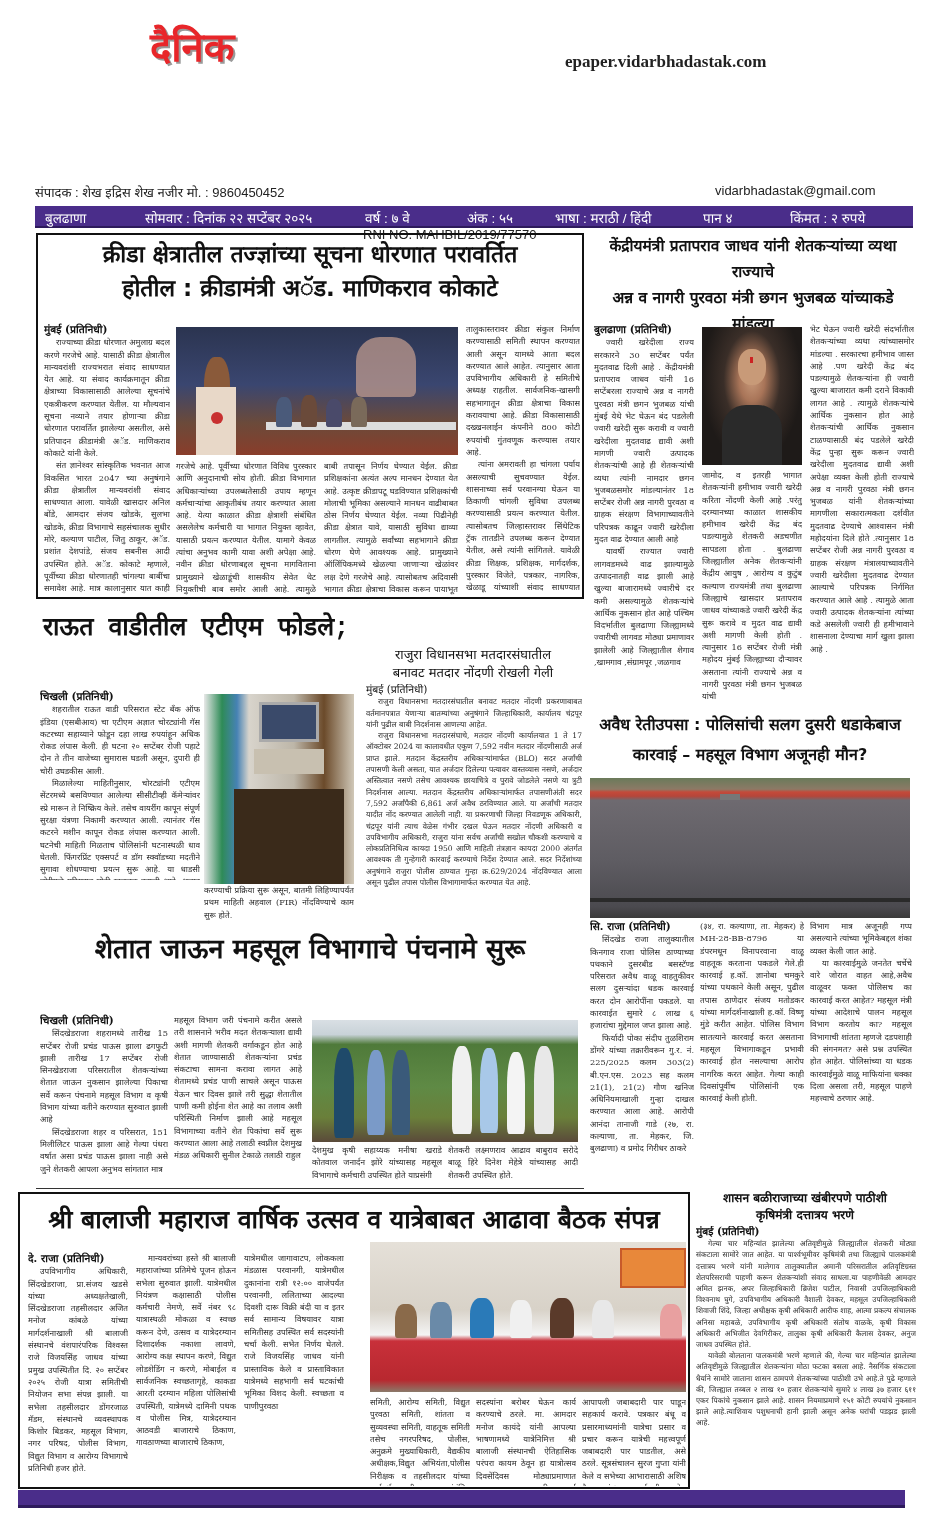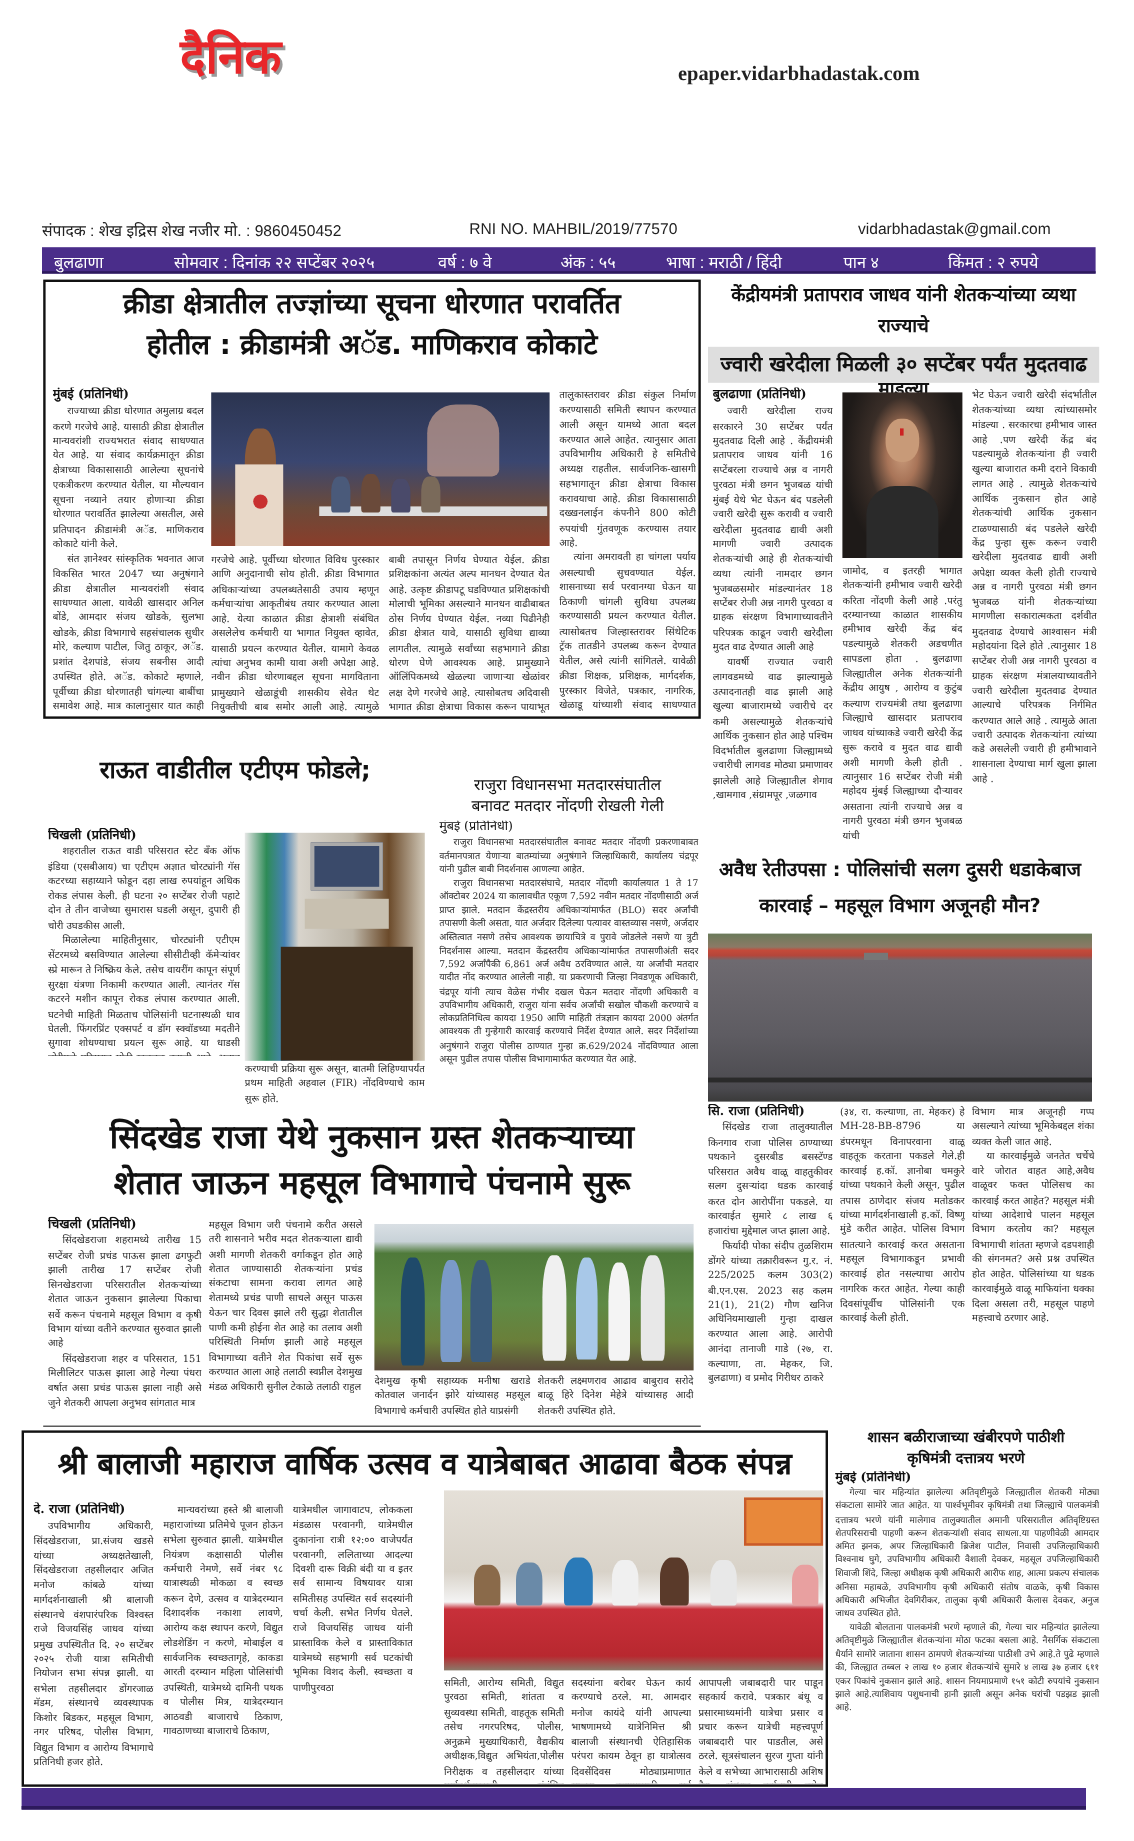--- a/index.html
+++ b/index.html
@@ -42,21 +42,21 @@
 </head>
 <body>
 
 <div class="masthead">
   <div class="mh-small">दैनिक</div>
   <div class="mh-url">epaper.vidarbhadastak.com</div>
 </div>
 
 <div class="info-row">
   <span style="left:0;">संपादक : शेख इद्रिस शेख नजीर मो. : 9860450452</span>
-  <span style="left:356px;">RNI NO. MAHBIL/2019/77570</span>
+  <span style="left:328px;margin-top:44px;">RNI NO. MAHBIL/2019/77570</span>
   <span style="left:680px;">vidarbhadastak@gmail.com</span>
 </div>
 
 <div class="purple-bar">
   <span style="left:10px;">बुलढाणा</span>
   <span style="left:110px;">सोमवार : दिनांक २२ सप्टेंबर २०२५</span>
   <span style="left:330px;">वर्ष : ७ वे</span>
   <span style="left:432px;">अंक : ५५</span>
   <span style="left:520px;">भाषा : मराठी / हिंदी</span>
   <span style="left:668px;">पान ४</span>
@@ -94,41 +94,40 @@
     <p style="text-indent:0">तालुकास्तरावर क्रीडा संकुल निर्माण करण्यासाठी समिती स्थापन करण्यात आली असून यामध्ये आता बदल करण्यात आले आहेत. त्यानुसार आता उपविभागीय अधिकारी हे समितीचे अध्यक्ष राहतील. सार्वजनिक-खासगी सहभागातून क्रीडा क्षेत्राचा विकास करावयाचा आहे. क्रीडा विकासासाठी दख्खनलाईन कंपनीने 800 कोटी रुपयांची गुंतवणूक करण्यास तयार आहे.</p>
     <p>त्यांना अमरावती हा चांगला पर्याय असल्याची सुचवण्यात येईल. शासनाच्या सर्व परवानग्या घेऊन या ठिकाणी चांगली सुविधा उपलब्ध करण्यासाठी प्रयत्न करण्यात येतील. त्यासोबतच जिल्हास्तरावर सिंथेटिक ट्रॅक तातडीने उपलब्ध करून देण्यात येतील, असे त्यांनी सांगितले. यावेळी क्रीडा शिक्षक, प्रशिक्षक, मार्गदर्शक, पुरस्कार विजेते, पत्रकार, नागरिक, खेळाडू यांच्याशी संवाद साधण्यात आला. उपस्थितांनी क्रीडा क्षेत्रात नव्याने समावेश करावयाच्या बाबी क्रीडामंत्री यांच्यासमोर मांडल्या.</p>
   </div>
 </div>
 
 <div style="position:absolute; left:590px; top:233px; width:326px; height:470px;">
   <div class="hl" style="left:0; top:0; width:326px; font-size:15.5px; line-height:26px;">
     <div>केंद्रीयमंत्री प्रतापराव जाधव यांनी शेतकऱ्यांच्या व्यथा राज्याचे</div>
     <div>अन्न व नागरी पुरवठा मंत्री छगन भुजबळ यांच्याकडे मांडल्या</div>
   </div>
-  <div class="hl" style="left:0; top:56px; width:326px; height:30px; background:#dedede; font-size:17px; line-height:30px;">ज्वारी खरेदीला मिळली ३० सप्टेंबर पर्यंत मुदतवाढ</div>
   <div class="col" style="left:4px; top:90px; width:100px; height:378px;">
     <div class="dateline">बुलढाणा (प्रतिनिधी)</div>
     <p>ज्वारी खरेदीला राज्य सरकारने 30 सप्टेंबर पर्यंत मुदतवाढ दिली आहे . केंद्रीयमंत्री प्रतापराव जाधव यांनी 16 सप्टेंबरला राज्याचे अन्न व नागरी पुरवठा मंत्री छगन भुजबळ यांची मुंबई येथे भेट घेऊन बंद पडलेली ज्वारी खरेदी सुरू करावी व ज्वारी खरेदीला मुदतवाढ द्यावी अशी मागणी ज्वारी उत्पादक शेतकऱ्यांची आहे ही शेतकऱ्यांची व्यथा त्यांनी नामदार छगन भुजबळसमोर मांडल्यानंतर 18 सप्टेंबर रोजी अन्न नागरी पुरवठा व ग्राहक संरक्षण विभागाच्यावतीने परिपत्रक काढून ज्वारी खरेदीला मुदत वाढ देण्यात आली आहे</p>
     <p>यावर्षी राज्यात ज्वारी लागवडमध्ये वाढ झाल्यामुळे उत्पादनातही वाढ झाली आहे खुल्या बाजारामध्ये ज्वारीचे दर कमी असल्यामुळे शेतकऱ्यांचे आर्थिक नुकसान होत आहे पश्चिम विदर्भातील बुलढाणा जिल्ह्यामध्ये ज्वारीची लागवड मोठ्या प्रमाणावर झालेली आहे जिल्ह्यातील शेगाव ,खामगाव ,संग्रामपूर ,जळगाव</p>
   </div>
   <div class="photo ph-portrait" style="left:112px; top:94px; width:100px; height:138px;">
     <div style="position:absolute; left:20px; top:78px; width:60px; height:60px; background:#2a2a2a; border-radius:40% 40% 0 0;"></div>
     <div style="position:absolute; left:36px; top:22px; width:28px; height:36px; border-radius:45%; background:#c89a78;"></div>
     <div style="position:absolute; left:48px; top:30px; width:3px; height:6px; background:#c22;"></div>
   </div>
   <div class="col" style="left:112px; top:236px; width:100px; height:232px;">
     <p style="text-indent:0">जामोद, व इतरही भागात शेतकऱ्यांनी हमीभाव ज्वारी खरेदी करिता नोंदणी केली आहे .परंतु दरम्यानच्या काळात शासकीय हमीभाव खरेदी केंद्र बंद पडल्यामुळे शेतकरी अडचणीत सापडला होता . बुलढाणा जिल्ह्यातील अनेक शेतकऱ्यांनी केंद्रीय आयुष , आरोग्य व कुटुंब कल्याण राज्यमंत्री तथा बुलढाणा जिल्ह्याचे खासदार प्रतापराव जाधव यांच्याकडे ज्वारी खरेदी केंद्र सुरू करावे व मुदत वाढ द्यावी अशी मागणी केली होती . त्यानुसार 16 सप्टेंबर रोजी मंत्री महोदय मुंबई जिल्ह्याच्या दौऱ्यावर असताना त्यांनी राज्याचे अन्न व नागरी पुरवठा मंत्री छगन भुजबळ यांची</p>
   </div>
   <div class="col" style="left:220px; top:90px; width:104px; height:378px;">
     <p style="text-indent:0">भेट घेऊन ज्वारी खरेदी संदर्भातील शेतकऱ्यांच्या व्यथा त्यांच्यासमोर मांडल्या . सरकारचा हमीभाव जास्त आहे .पण खरेदी केंद्र बंद पडल्यामुळे शेतकऱ्यांना ही ज्वारी खुल्या बाजारात कमी दराने विकावी लागत आहे . त्यामुळे शेतकऱ्यांचे आर्थिक नुकसान होत आहे शेतकऱ्यांची आर्थिक नुकसान टाळण्यासाठी बंद पडलेले खरेदी केंद्र पुन्हा सुरू करून ज्वारी खरेदीला मुदतवाढ द्यावी अशी अपेक्षा व्यक्त केली होती राज्याचे अन्न व नागरी पुरवठा मंत्री छगन भुजबळ यांनी शेतकऱ्यांच्या मागणीला सकारात्मकता दर्शवीत मुदतवाढ देण्याचे आश्वासन मंत्री महोदयांना दिले होते .त्यानुसार 18 सप्टेंबर रोजी अन्न नागरी पुरवठा व ग्राहक संरक्षण मंत्रालयाच्यावतीने ज्वारी खरेदीला मुदतवाढ देण्यात आल्याचे परिपत्रक निर्गमित करण्यात आले आहे . त्यामुळे आता ज्वारी उत्पादक शेतकऱ्यांना त्यांच्या कडे असलेली ज्वारी ही हमीभावाने शासनाला देण्याचा मार्ग खुला झाला आहे .</p>
   </div>
 </div>
 
 <div style="position:absolute; left:36px; top:612px; width:320px; height:270px;">
-  <div class="hl" style="left:0; top:13px; width:320px; font-size:20px; line-height:33px;">
+  <div class="hl" style="left:0; top:0; width:320px; font-size:25px; line-height:33px;font-family:Liberation Mono, monospace;">
     <div>राऊत वाडीतील एटीएम फोडले;</div>
   </div>
   <div class="col" style="left:4px; top:78px; width:160px; height:190px;">
     <div class="dateline">चिखली (प्रतिनिधी)</div>
     <p>शहरातील राऊत वाडी परिसरात स्टेट बँक ऑफ इंडिया (एसबीआय) चा एटीएम अज्ञात चोरट्यांनी गॅस कटरच्या सहाय्याने फोडून दहा लाख रुपयांहून अधिक रोकड लंपास केली. ही घटना २० सप्टेंबर रोजी पहाटे दोन ते तीन वाजेच्या सुमारास घडली असून, दुपारी ही चोरी उघडकीस आली.</p>
     <p>मिळालेल्या माहितीनुसार, चोरट्यांनी एटीएम सेंटरमध्ये बसविण्यात आलेल्या सीसीटीव्ही कॅमेऱ्यांवर स्प्रे मारून ते निष्क्रिय केले. तसेच वायरींग कापून संपूर्ण सुरक्षा यंत्रणा निकामी करण्यात आली. त्यानंतर गॅस कटरने मशीन कापून रोकड लंपास करण्यात आली. घटनेची माहिती मिळताच पोलिसांनी घटनास्थळी धाव घेतली. फिंगरप्रिंट एक्सपर्ट व डॉग स्क्वॉडच्या मदतीने सुगावा शोधण्याचा प्रयत्न सुरू आहे. या धाडसी चोरीमुळे परिसरात मोठी खळबळ उडाली आहे. अज्ञात चोरट्यांविरोधात गुन्हा दाखल</p>
   </div>
   <div class="photo ph-atm" style="left:168px; top:82px; width:150px; height:190px;">
     <div style="position:absolute; left:55px; top:8px; width:60px; height:40px; background:#3a4a6a; border:3px solid #aaa;"></div>
     <div style="position:absolute; left:50px; top:55px; width:70px; height:25px; background:#c8c0b0;"></div>
@@ -169,21 +168,20 @@
     <p style="text-indent:0">(३४, रा. कल्याणा, ता. मेहकर) हे MH-28-BB-8796 या डंपरमधून विनापरवाना वाळू वाहतूक करताना पकडले गेले.ही कारवाई ह.कॉ. ज्ञानोबा चमकुरे यांच्या पथकाने केली असून, पुढील तपास ठाणेदार संजय मतोडकर यांच्या मार्गदर्शनाखाली ह.कॉ. विष्णू मुंडे करीत आहेत. पोलिस विभाग सातत्याने कारवाई करत असताना महसूल विभागाकडून प्रभावी कारवाई होत नसल्याचा आरोप नागरिक करत आहेत. गेल्या काही दिवसांपूर्वीच पोलिसांनी एक कारवाई केली होती.</p>
   </div>
   <div class="col" style="left:226px; top:210px; width:102px; height:262px;">
     <p style="text-indent:0">विभाग मात्र अजूनही गप्प असल्याने त्यांच्या भूमिकेबद्दल शंका व्यक्त केली जात आहे.</p>
     <p>या कारवाईमुळे जनतेत चर्चेचे वारे जोरात वाहत आहे,अवैध वाळूवर फक्त पोलिसच का कारवाई करत आहेत? महसूल मंत्री यांच्या आदेशाचे पालन महसूल विभाग करतोय का? महसूल विभागाची शांतता म्हणजे दडपशाही की संगनमत? असे प्रश्न उपस्थित होत आहेत. पोलिसांच्या या धडक कारवाईमुळे वाळू माफियांना धक्का दिला असला तरी, महसूल पाहणे महत्त्वाचे ठरणार आहे.</p>
   </div>
 </div>
 
 <div style="position:absolute; left:36px; top:930px; width:548px; height:255px;">
   <div class="hl" style="left:0; top:0; width:548px; font-size:27px; line-height:38px;">
-    <div>सिंदखेड राजा येथे नुकसान ग्रस्त शेतकऱ्याच्या</div>
     <div>शेतात जाऊन महसूल विभागाचे पंचनामे सुरू</div>
   </div>
   <div class="col" style="left:4px; top:84px; width:128px; height:160px;">
     <div class="dateline">चिखली (प्रतिनिधी)</div>
     <p>सिंदखेडराजा शहरामध्ये तारीख 15 सप्टेंबर रोजी प्रचंड पाऊस झाला ढगफुटी झाली तारीख 17 सप्टेंबर रोजी सिनखेडराजा परिसरातील शेतकऱ्यांच्या शेतात जाऊन नुकसान झालेल्या पिकाचा सर्वे करून पंचनामे महसूल विभाग व कृषी विभाग यांच्या वतीने करण्यात सुरुवात झाली आहे</p>
     <p>सिंदखेडराजा शहर व परिसरात, 151 मिलीलिटर पाऊस झाला आहे गेल्या पंधरा वर्षात असा प्रचंड पाऊस झाला नाही असे जुने शेतकरी आपला अनुभव सांगतात मात्र</p>
   </div>
   <div class="col" style="left:138px; top:84px; width:128px; height:160px;">
     <p style="text-indent:0">महसूल विभाग जरी पंचनामे करीत असले तरी शासनाने भरीव मदत शेतकऱ्याला द्यावी अशी मागणी शेतकरी वर्गाकडून होत आहे शेतात जाण्यासाठी शेतकऱ्यांना प्रचंड संकटाचा सामना करावा लागत आहे शेतामध्ये प्रचंड पाणी साचले असून पाऊस येऊन चार दिवस झाले तरी सुद्धा शेतातील पाणी कमी होईना शेत आहे का तलाव अशी परिस्थिती निर्माण झाली आहे महसूल विभागाच्या वतीने शेत पिकांचा सर्वे सुरू करण्यात आला आहे तलाठी स्वप्नील देशमुख मंडळ अधिकारी सुनील टेकाळे तलाठी राहुल</p>
   </div>

